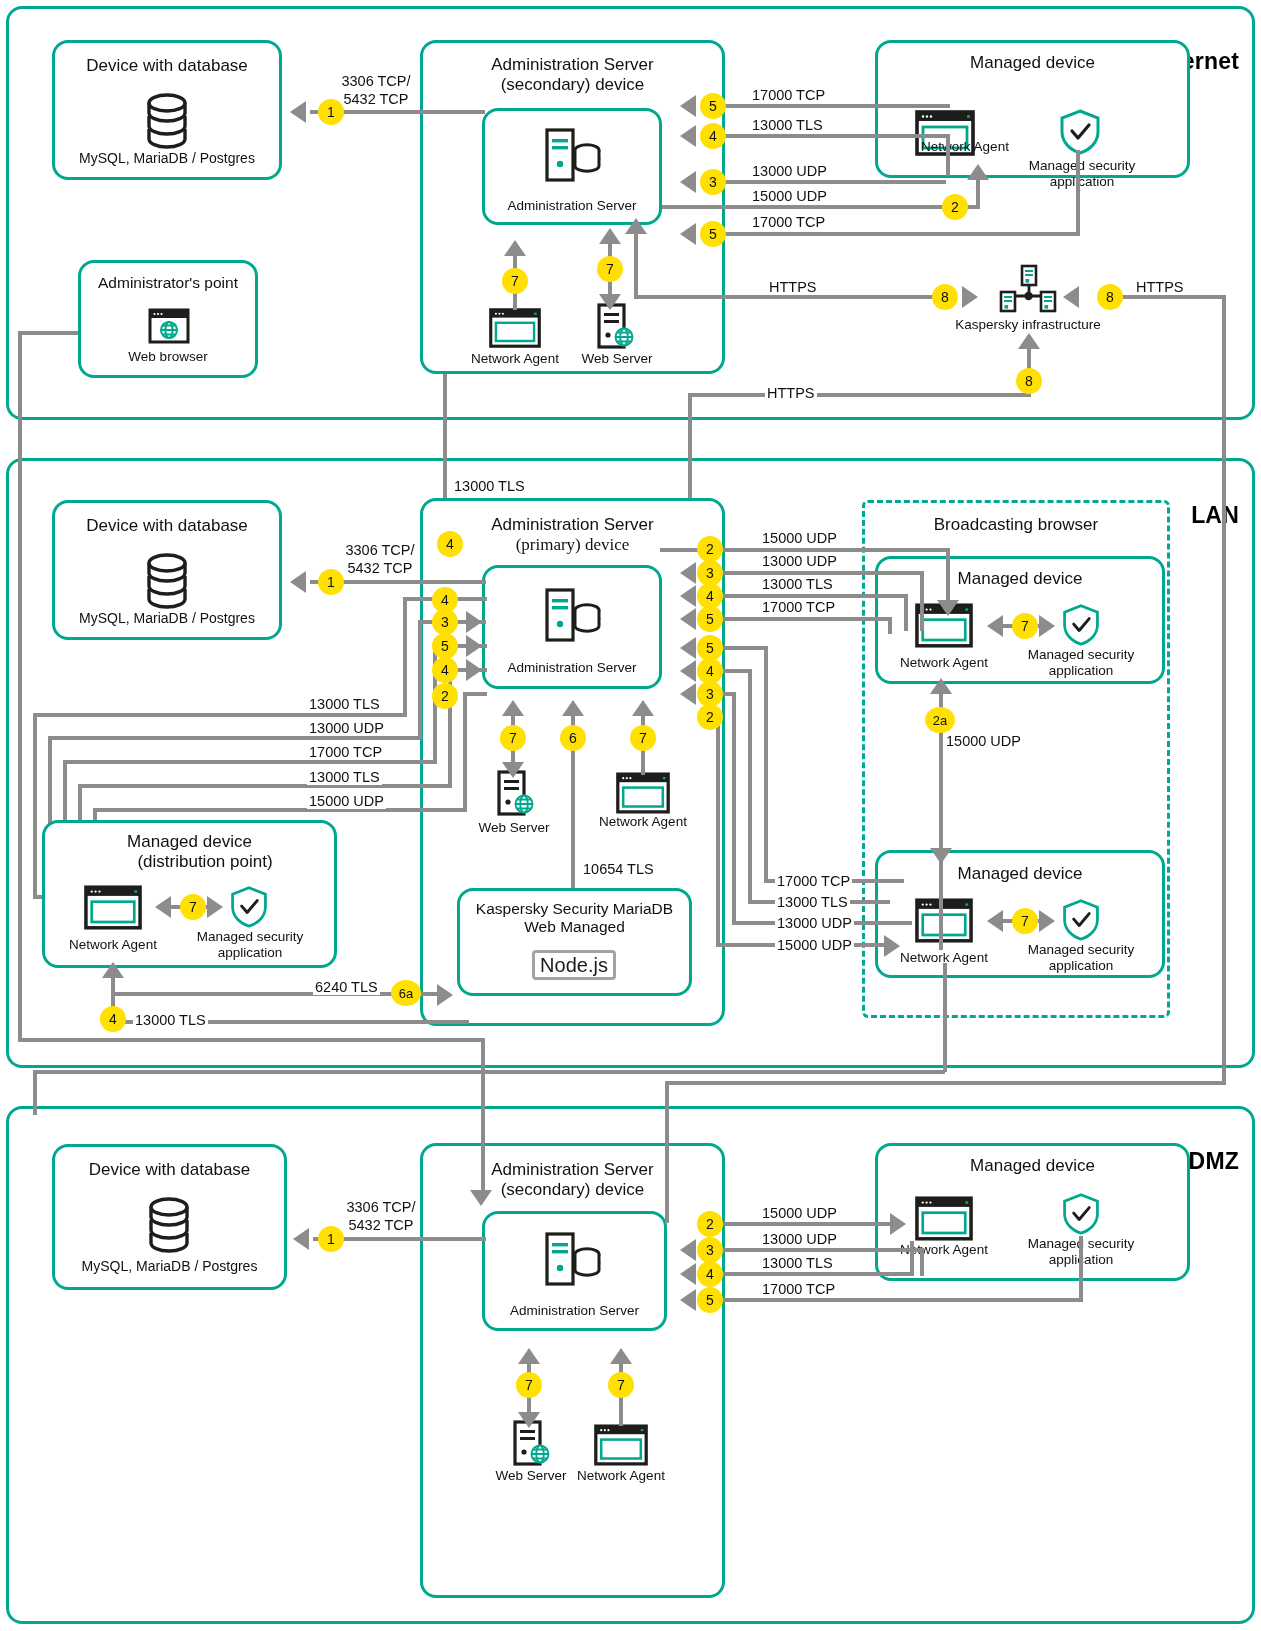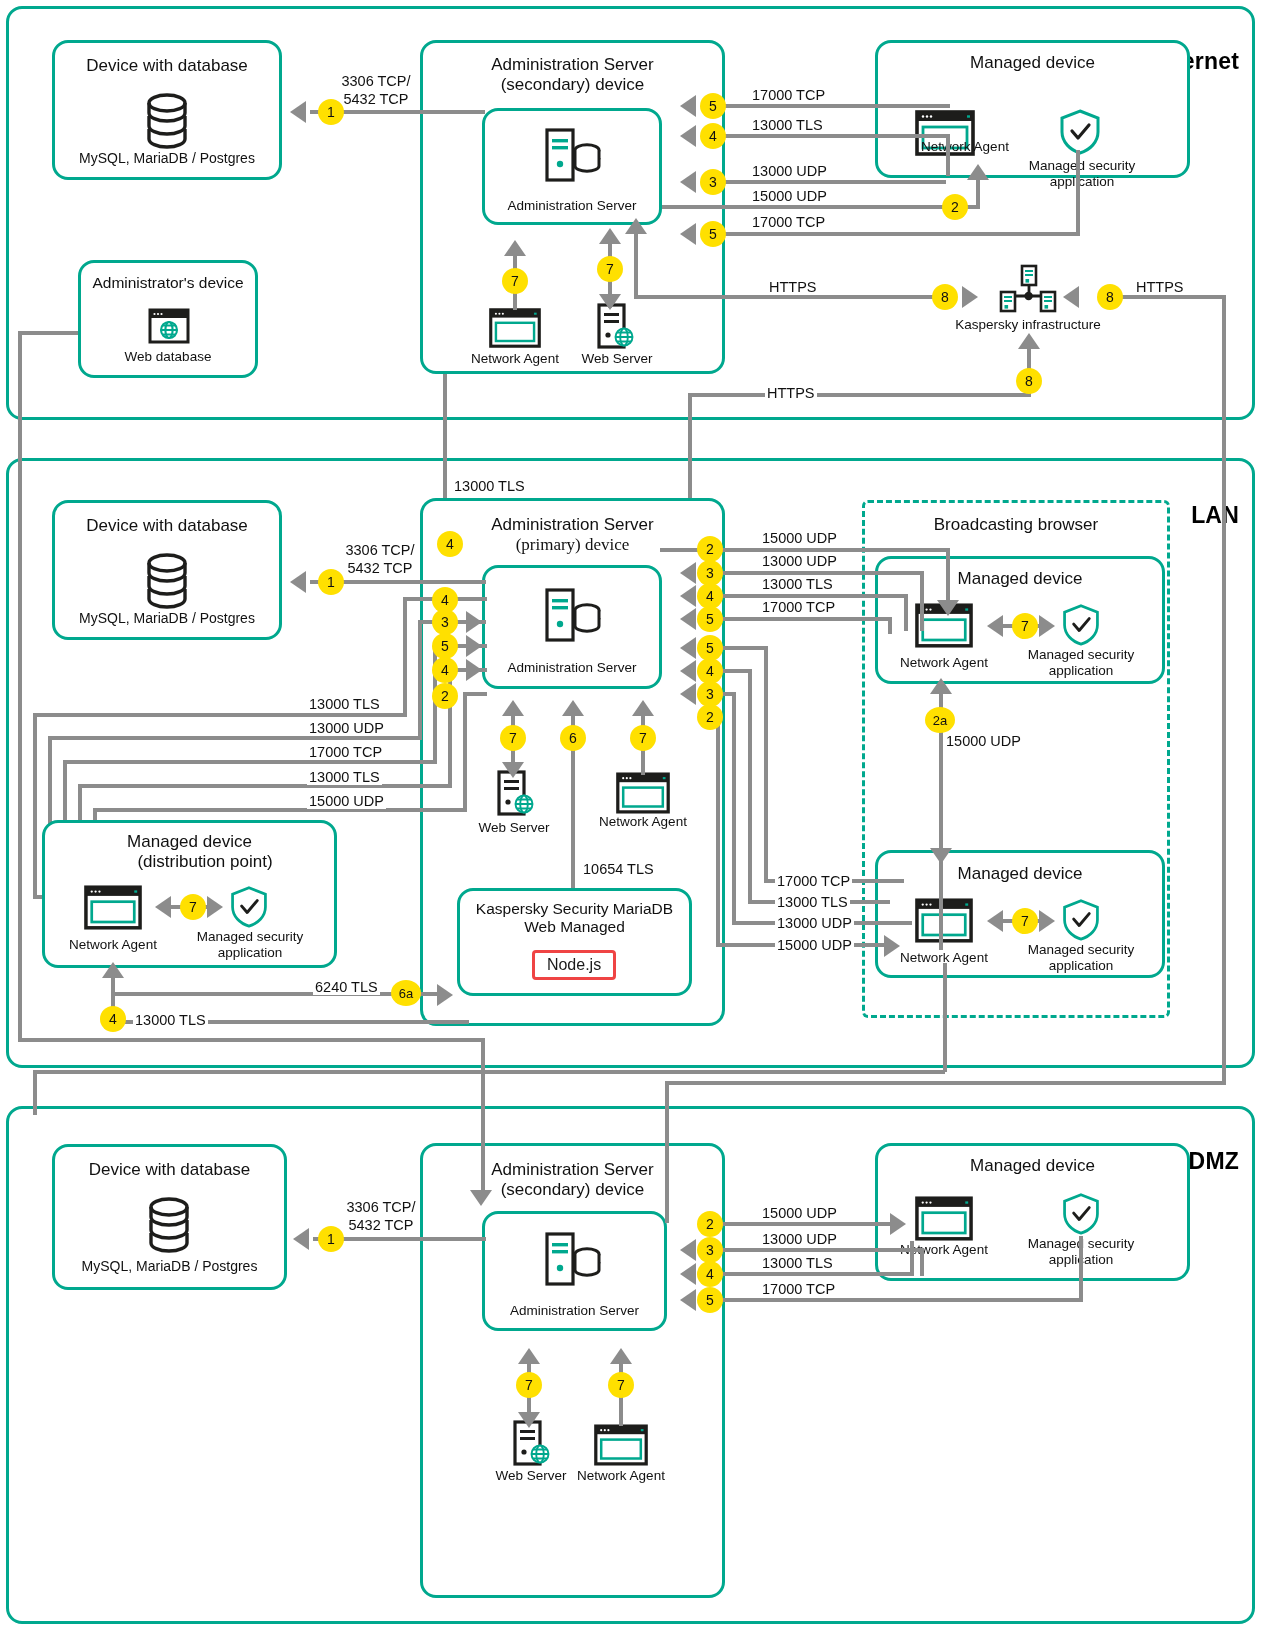--- a/index.html
+++ b/index.html
@@ -14,22 +14,22 @@
   
   .box{position:absolute;border:3px solid #00a88e;border-radius:16px;box-sizing:border-box;background:#fff;}
   .box-title{position:absolute;left:0;right:0;text-align:center;font-size:17px;line-height:21px;color:#111;}
   .inner-label{position:absolute;left:0;right:0;text-align:center;font-size:13.5px;line-height:16px;color:#111;}
   .sub-label{position:absolute;left:0;right:0;text-align:center;font-size:14px;line-height:17px;color:#111;}
 
   
   .dashed{position:absolute;border:3px dashed #00a88e;border-radius:6px;box-sizing:border-box;}
 
   
-  .nodejs{position:absolute;border:3px solid #ef4444;border-radius:4px;box-sizing:border-box;
-          display:flex;align-items:center;justify-content:center;font-size:16px;background:#fff;}
+  .nodejs{position:absolute;border:3px solid #a3a3a3;border-radius:4px;box-sizing:border-box;
+          display:flex;align-items:center;justify-content:center;font-size:20px;background:#fff;}
 
   
   .ln{position:absolute;background:#8c8c8c;}
   .lnh{height:4px;}
   .lnv{width:4px;}
 
   
   .arw{position:absolute;width:0;height:0;}
   .arw-l{border-top:11px solid transparent;border-bottom:11px solid transparent;border-right:16px solid #8c8c8c;}
   .arw-r{border-top:11px solid transparent;border-bottom:11px solid transparent;border-left:16px solid #8c8c8c;}
@@ -82,36 +82,36 @@
         <ellipse cx="24" cy="11" rx="18" ry="8"></ellipse>
         <path d="M6 11v10c0 4.4 8 8 18 8s18-3.6 18-8V11"></path>
         <path d="M6 24v10c0 4.4 8 8 18 8s18-3.6 18-8V24"></path>
         <path d="M6 37v10c0 4.4 8 8 18 8s18-3.6 18-8V37"></path>
       </g>
     </svg>
   </div>
   <div class="sub-label" style="left:52px;top:150px;width:230px;">MySQL, MariaDB / Postgres</div>
 
   <div class="box" style="left:78px;top:260px;width:180px;height:118px;"></div>
-  <div class="box-title" style="left:78px;top:272px;width:180px;font-size:15.5px;">Administrator's device</div>
+  <div class="box-title" style="left:78px;top:272px;width:180px;font-size:15.5px;">Administrator's point</div>
   <div class="ico" style="left:148px;top:308px;">
     <svg width="42" height="36" viewBox="0 0 42 36">
       <rect x="2" y="2" width="38" height="32" fill="#fff" stroke="#1d1d1b" stroke-width="3"></rect>
       <rect x="2" y="2" width="38" height="8" fill="#1d1d1b"></rect>
       <circle cx="6.5" cy="6" r="1.1" fill="#fff"></circle>
         <circle cx="10" cy="6" r="1.1" fill="#fff"></circle>
         <circle cx="13.5" cy="6" r="1.1" fill="#fff"></circle>
       <g stroke="#00a88e" stroke-width="2.1" fill="none">
         <circle cx="21" cy="22" r="8"></circle>
         <ellipse cx="21" cy="22" rx="3.6" ry="8"></ellipse>
         <path d="M13 22h16M14.5 17.5h13M14.5 26.5h13"></path>
       </g>
     </svg>
   </div>
-  <div class="sub-label" style="left:78px;top:348px;width:180px;font-size:13.5px;">Web database</div>
+  <div class="sub-label" style="left:78px;top:348px;width:180px;font-size:13.5px;">Web browser</div>
 
   <div class="box" style="left:420px;top:40px;width:305px;height:334px;"></div>
   <div class="box-title" style="left:420px;top:54px;width:305px;">Administration Server</div>
   <div class="box-title" style="left:420px;top:74px;width:305px;">(secondary) device</div>
 
   <div class="box" style="left:482px;top:108px;width:180px;height:117px;"></div>
   <div class="ico" style="left:545px;top:128px;">
     <svg width="57" height="54" viewBox="0 0 57 54">
       <rect x="2" y="2" width="26" height="50" fill="#fff" stroke="#1d1d1b" stroke-width="3.2"></rect>
       <rect x="7" y="11" width="16" height="3.4" fill="#00a88e"></rect>

